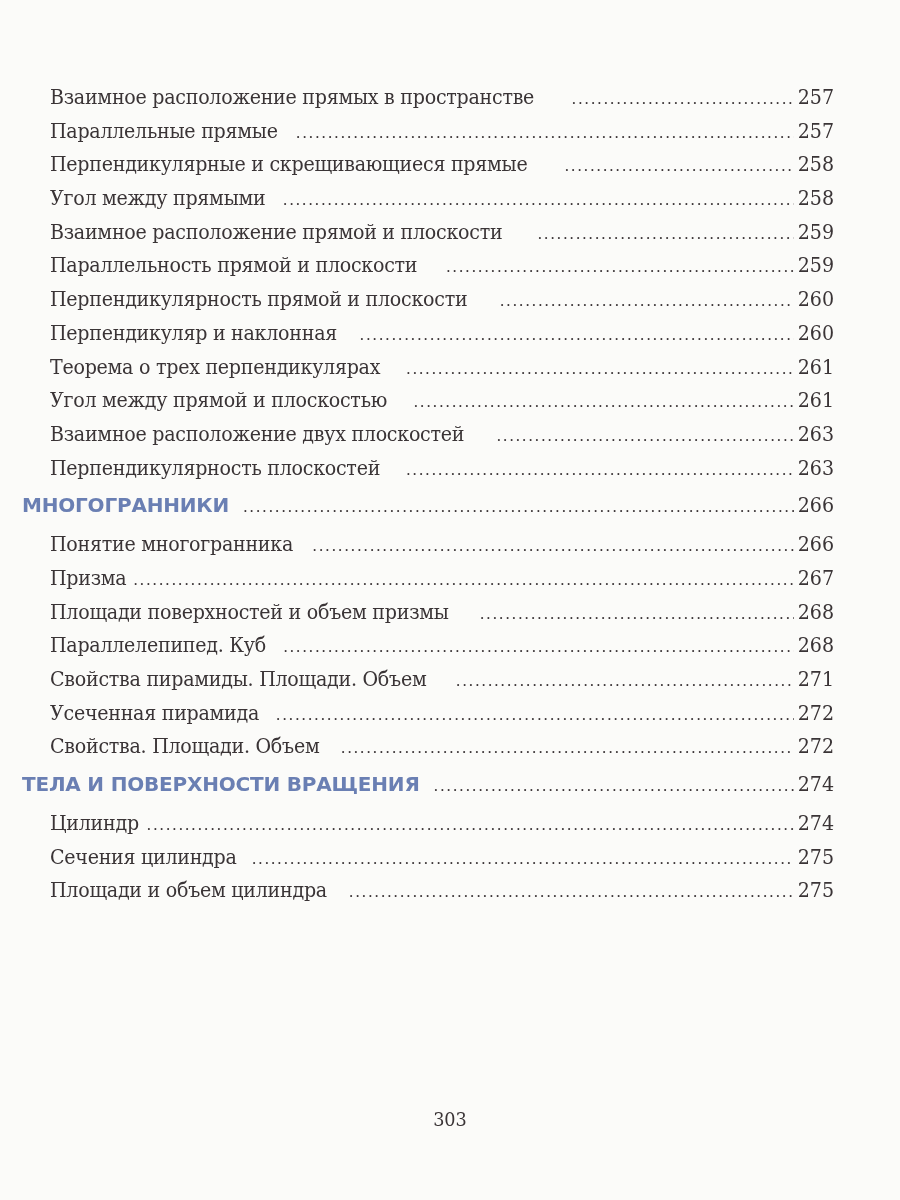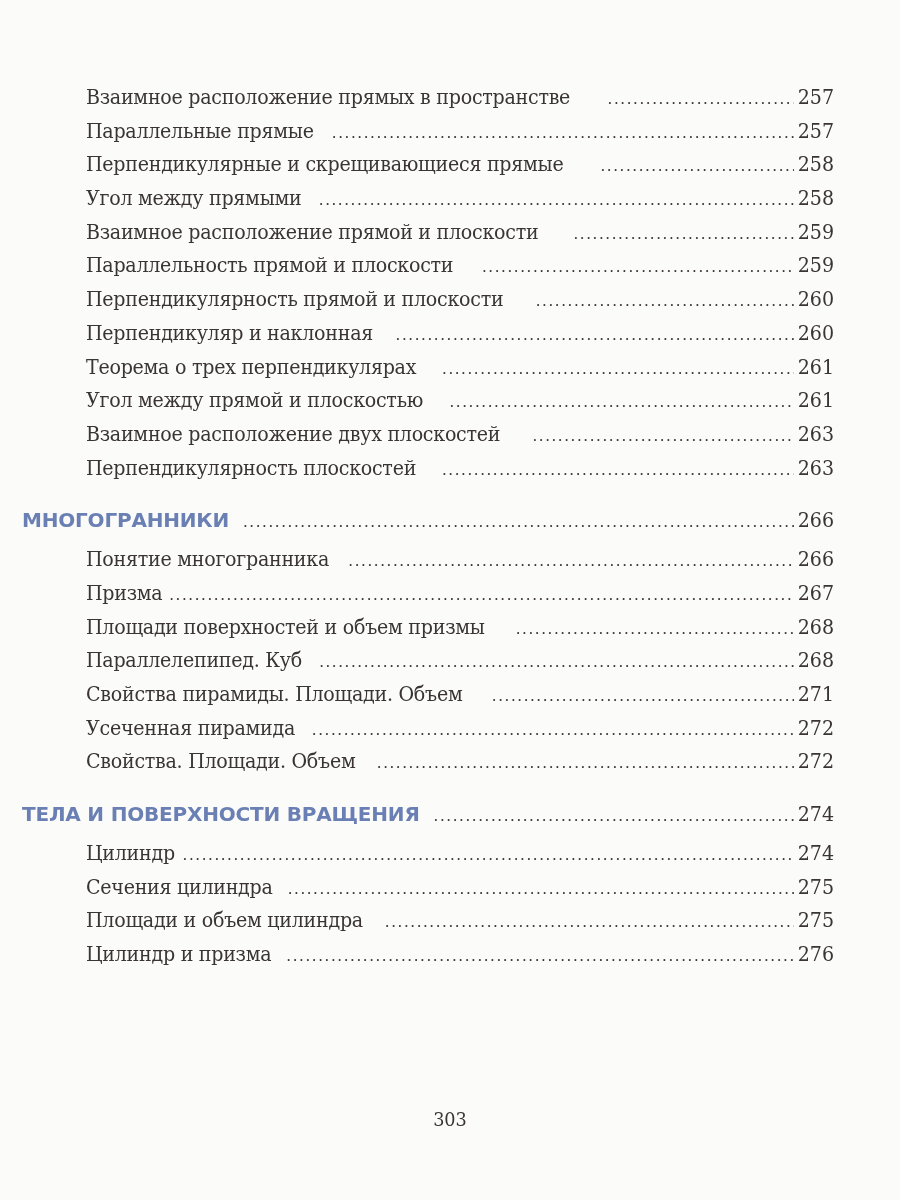--- a/index.html
+++ b/index.html
@@ -9,22 +9,22 @@
     font-family: "DejaVu Serif", "Liberation Serif", serif;
     color: #3a3436;
     position: relative;
   }
   .page { position: absolute; left: 0; top: 0; width: 900px; height: 1200px; }
   .toc { position: absolute; left: 0; top: 85px; width: 900px; }
   .row {
     position: relative; display: flex; align-items: baseline;
     height: 33.7px; box-sizing: border-box;
   }
-  .row.item { padding-left: 86px; padding-right: 66px; }
-  .row.head { padding-left: 22px; padding-right: 66px; margin-top: 19px; margin-bottom: 4px; height: 35px; }
+  .row.item { padding-left: 50px; padding-right: 66px; }
+  .row.head { padding-left: 22px; padding-right: 66px; margin-top: 4px; margin-bottom: 4px; height: 35px; }
   .label {
     font-size: 20.5px; white-space: nowrap; letter-spacing: -0.3px;
     transform: scaleX(0.93); transform-origin: left center;
   }
   .head .label {
     font-family: "DejaVu Sans", "Liberation Sans", sans-serif;
     font-weight: bold; font-size: 20px; color: #6a7fb3; letter-spacing: -0.2px;
     transform: none;
   }
   .dots {
@@ -165,22 +165,17 @@
     <div class="row item">
         <span class="label">Сечения цилиндра</span>
         <span class="dots"></span>
         <span class="page-num">275</span>
       </div>
     <div class="row item">
         <span class="label">Площади и объем цилиндра</span>
         <span class="dots"></span>
         <span class="page-num">275</span>
       </div>
-    <div class="row item">
-        <span class="label">Цилиндр и призма</span>
-        <span class="dots"></span>
-        <span class="page-num">276</span>
-      </div>
 
   </div>
 
   <div class="footer">303</div>
 </div>
 
 </body></html>

